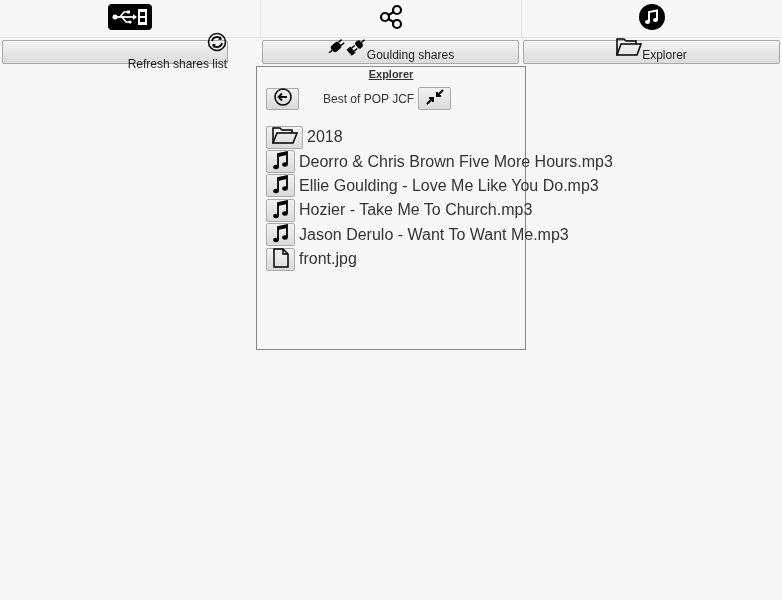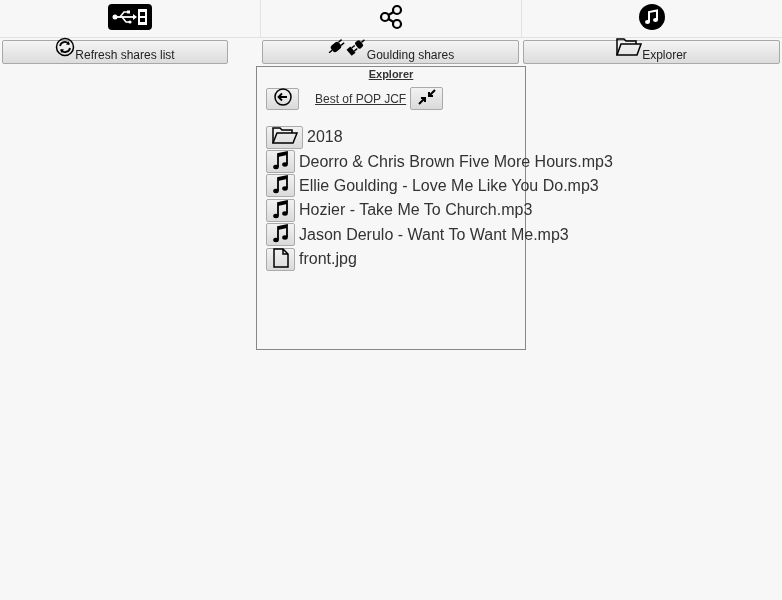--- a/index.html
+++ b/index.html
@@ -30,21 +30,21 @@
     .panel-title {
       position:absolute; top:1px; left:0; width:100%; text-align:center;
       font-weight:bold; text-decoration:underline; font-size:11px; color:#333;
     }
     .navrow { position:absolute; top:20px; left:9px; display:flex; align-items:center; }
     .sbtn {
       width:30px; height:22px; box-sizing:border-box; border:1px solid #aaa; border-radius:2px;
       background:linear-gradient(#f2f2f2,#dadada); display:flex; align-items:center; justify-content:center;
       cursor:pointer;
     }
-    .navlabel { margin:0 4px 0 16px; font-size:12px; color:#333;text-decoration:underline; }
+    .navlabel { margin:0 4px 0 24px; font-size:12px; color:#333; }
     .list { position:absolute; top:58px; left:9px; }
     .item { display:flex; align-items:center; height:24.4px; }
     .ibtn {
       width:29px; height:23px; box-sizing:border-box; border:1px solid #aaa; border-radius:2px;
       background:linear-gradient(#f2f2f2,#dadada); display:flex; align-items:center; justify-content:center;
       cursor:pointer;
     }
     .ibtn.folder { width:37px; }
     .iname { margin-left:4px; font-size:16px; color:#333; white-space:nowrap; cursor:pointer; }
   </style>
@@ -85,21 +85,21 @@
         <circle cx="14" cy="14" r="13" fill="#000"></circle>
         <path d="M11 19 V9 L19 7.5 V17" stroke="#fff" stroke-width="2" fill="none"></path>
         <ellipse cx="9.5" cy="19" rx="2.5" ry="2" fill="#fff"></ellipse>
         <ellipse cx="17.5" cy="17" rx="2.5" ry="2" fill="#fff"></ellipse>
       </svg>
     </span>
   </div>
 </div>
 
 <div class="btnrow">
-  <div class="bigbtn" style="left:2px;width:226px;">
+  <div class="bigbtn" style="left:2px;width:226px;flex-direction:column;">
     <span>
       <svg width="20" height="20" viewBox="0 0 20 20">
         <circle cx="10" cy="10" r="8.5" fill="none" stroke="#000" stroke-width="1.5"></circle>
         <path d="M5 9 A5 5 0 0 1 14 7" stroke="#000" stroke-width="1.8" fill="none"></path>
         <path d="M14 4 L14.5 8 L11 7.5 Z" fill="#000"></path>
         <path d="M15 11 A5 5 0 0 1 6 13" stroke="#000" stroke-width="1.8" fill="none"></path>
         <path d="M6 16 L5.5 12 L9 12.5 Z" fill="#000"></path>
       </svg>
     </span>
     <span>Refresh shares list</span>

